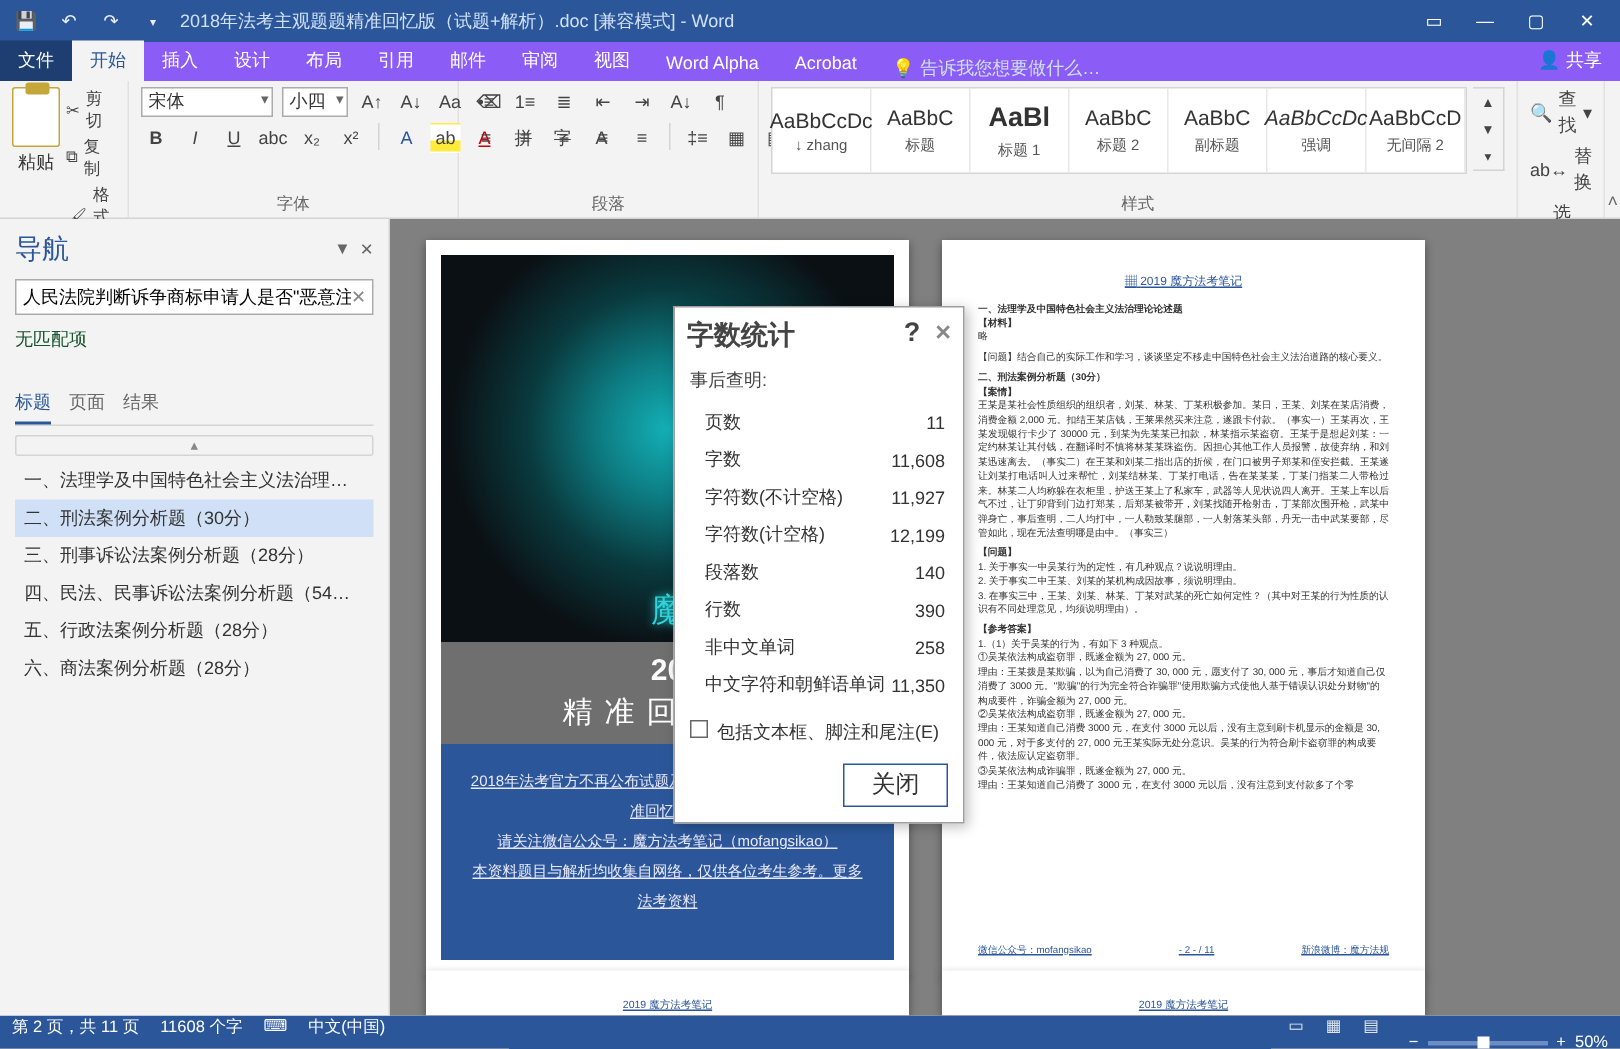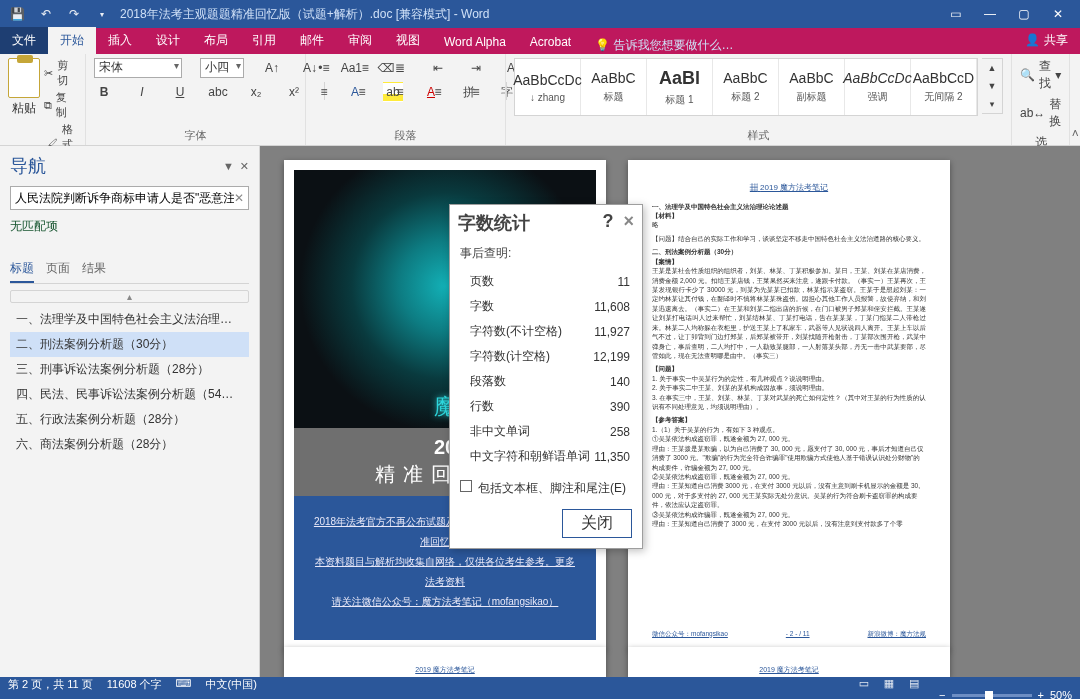--- a/index.html
+++ b/index.html
@@ -7,41 +7,41 @@
 
 
 .title-bar { height: 28px; background: #2b579a; display: flex; align-items: center; color: #fff; }
 .title-bar .qat { display: flex; gap: 8px; padding: 0 8px; }
 .title-bar .qat span { width: 20px; height: 20px; display: flex; align-items: center; justify-content: center; opacity: .9; }
 .title-bar .title { flex: 1; text-align: left; font-size: 12px; color: #cfe0f7; }
 .title-bar .win-ctrls { display: flex; gap: 6px; padding: 0 8px; }
 .title-bar .win-ctrls span { width: 28px; text-align: center; }
 
 
-.tabs-row { height: 26px; background: #be185d; display: flex; align-items: flex-end; color: #fff; }
+.tabs-row { height: 26px; background: #8b5cf6; display: flex; align-items: flex-end; color: #fff; }
 .tabs-row .tab { padding: 5px 12px; font-size: 12px; cursor: pointer; }
 .tabs-row .tab.file { background: #1e3e72; }
 .tabs-row .tab.active { background: #f3f3f3; color: #2b579a; }
 .tabs-row .tell-me { flex: 1; padding-left: 12px; color: #cfe0f7; font-size: 12px; }
 .tabs-row .share { padding: 5px 12px; font-size: 12px; }
 
 
 .ribbon { height: 92px; background: #f3f3f3; border-bottom: 1px solid #d4d4d4; display: flex; }
 .group { border-right: 1px solid #e1e1e1; padding: 4px 8px 2px; display: flex; flex-direction: column; }
 .group-content { flex: 1; display: flex; align-items: flex-start; gap: 4px; }
 .group-label { text-align: center; font-size: 11px; color: #666; padding-top: 2px; }
 
 .clipboard .paste { width: 36px; text-align: center; }
 .clipboard .paste-icon { width: 32px; height: 40px; margin: 0 auto 2px; background: #fff; border: 1px solid #c5a638; border-radius: 2px; position: relative; }
 .clipboard .paste-icon::before { content:""; position:absolute; top:-4px; left:8px; width:16px; height:8px; background:#c5a638; border-radius:2px; }
 .clipboard .side-btns { display:flex; flex-direction:column; gap:2px; font-size:11px; color:#444; }
 .clipboard .side-btns div { display:flex; align-items:center; gap:4px; }
 
 .font-box { display:flex; flex-direction:column; gap:4px; }
-.font-row { display:flex; gap:18px; align-items:flex-start; }
+.font-row { display:flex; gap:6px; align-items:flex-start; }
 .combo { border:1px solid #ababab; background:#fff; height:20px; padding:0 14px 0 4px; font-size:12px; position:relative; }
 .combo::after { content:"▾"; position:absolute; right:2px; top:1px; font-size:10px; color:#666; }
 .btn-sm { width:20px; height:20px; border:1px solid transparent; display:flex; align-items:center; justify-content:center; font-size:12px; color:#444; }
 .sep-v { width:1px; height:18px; background:#d4d4d4; margin:0 2px; }
 
 .styles-gallery { display:flex; gap:0; border:1px solid #d4d4d4; background:#fff; }
 .style-item { width:66px; height:56px; border-right:1px solid #e8e8e8; display:flex; flex-direction:column; align-items:center; justify-content:center; font-size:10px; color:#555; }
 .style-item .sample { font-size:14px; color:#333; margin-bottom:4px; }
 .style-item.big .sample { font-size:18px; font-weight:bold; }
 
@@ -312,22 +312,22 @@
       <div class="page page1">
         <div class="page-dark">
           <div class="logo">魔 </div>
         </div>
         <div class="page-mid">
           <div class="yr">20</div>
           <div class="sub">精准回忆版</div>
         </div>
         <div class="page-bottom">
           <div class="u">2018年法考官方不再公布试题及答案，因此此版本为考生精准回忆版。</div>
+          <div class="u">请关注微信公众号：魔方法考笔记（mofangsikao）</div>
           <div class="u">本资料题目与解析均收集自网络，仅供各位考生参考。更多法考资料</div>
-          <div class="u">请关注微信公众号：魔方法考笔记（mofangsikao）</div>
         </div>
       </div>
       <div class="page-stub" style="left:0"><span>2019 魔方法考笔记</span></div>
     </div>
 
     <div style="position:relative">
       <div class="page page2">
         <div class="hdr"><span>▦</span> <span>2019 魔方法考笔记</span></div>
         <div class="sect"><b>一、法理学及中国特色社会主义法治理论论述题</b></div>
         <div><b>【材料】</b></div>

